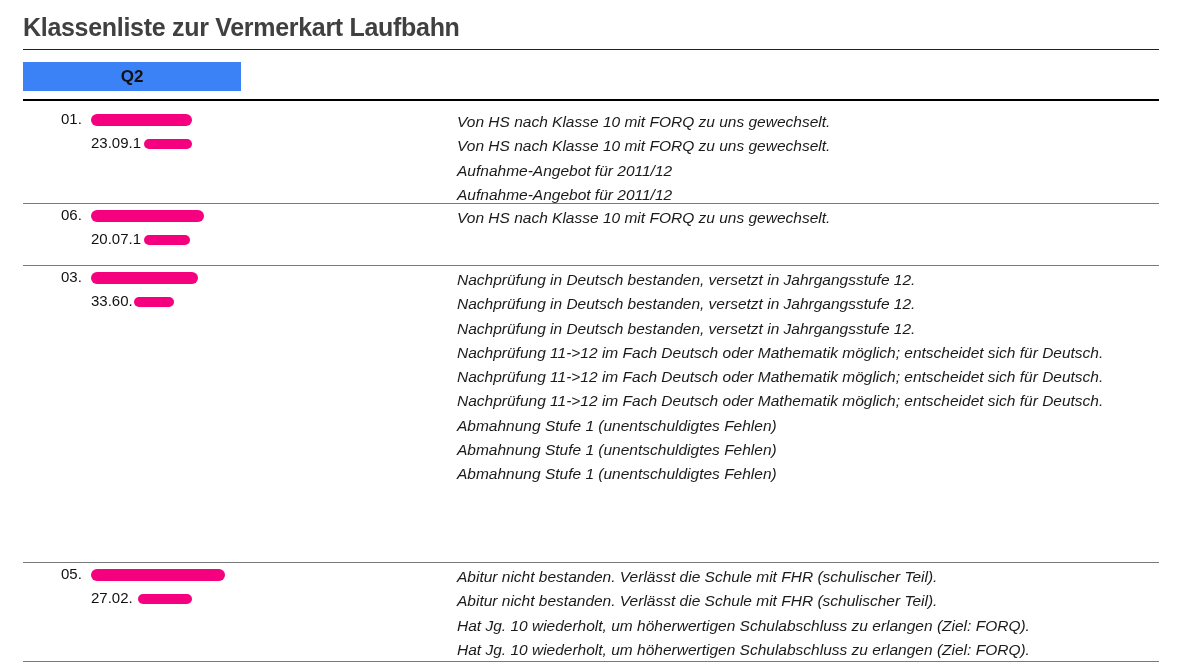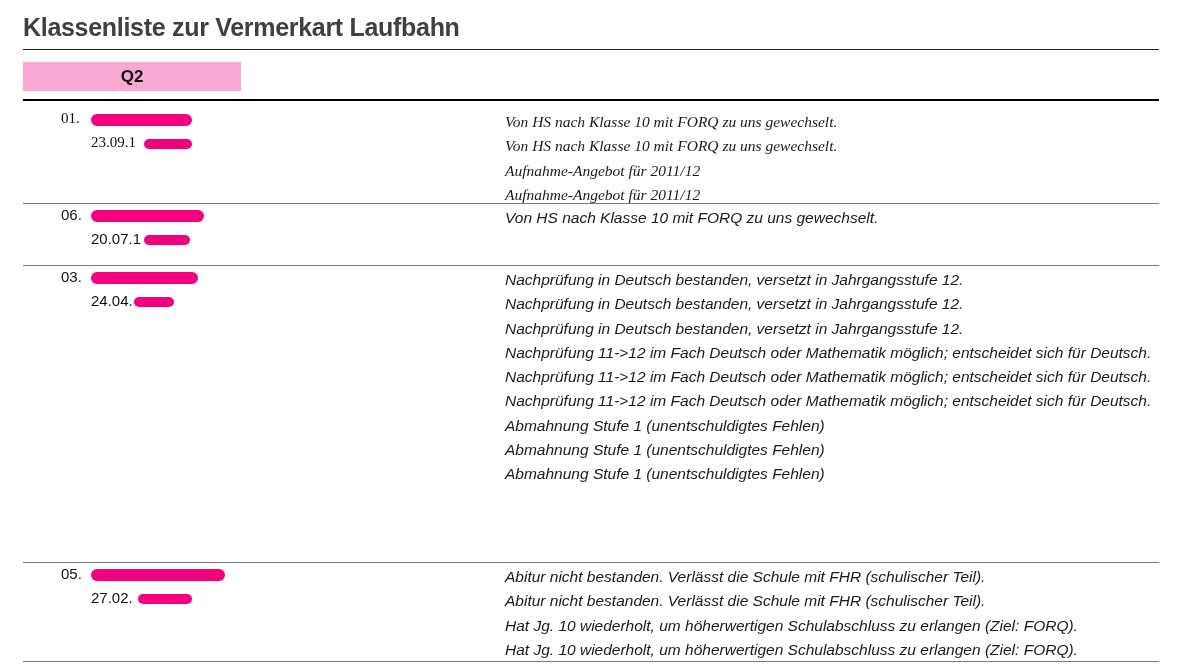--- a/index.html
+++ b/index.html
@@ -1,45 +1,45 @@
 <!DOCTYPE html>
 <html><head>
 <meta charset="utf-8">
 <style>
   html, body { margin: 0; padding: 0; background: #ffffff; }
   body { width: 1184px; height: 664px; overflow: hidden; position: relative;
          font-family: "Liberation Sans", "DejaVu Sans", sans-serif; color: #111; }
   .title { position: absolute; left: 23px; top: 13px; font-size: 25px; font-weight: bold;
            letter-spacing: -0.3px; color: #404040; }
   .rule-thin { position: absolute; left: 23px; width: 1136px; top: 49px; height: 1px; background: #222; }
-  .class-badge { position: absolute; left: 23px; top: 62px; width: 218px; height: 29px; background: #f9a8d4;
+  .class-badge { position: absolute; left: 23px; top: 62px; width: 218px; height: 29px; background: #3b82f6;
                  font-size: 17px; font-weight: bold; text-align: center; line-height: 29px; }
   .rule-thick { position: absolute; left: 23px; width: 1136px; top: 99px; height: 2px; background: #000; }
   .list { position: absolute; left: 23px; top: 108px; width: 1136px; }
   .entry { position: relative; border-bottom: 1px solid #7a7a7a; box-sizing: border-box; }
   .left { position: absolute; left: 0; top: 0; width: 420px; }
   .num { position: absolute; left: 38px; top: 2px; font-size: 15px; }
   .name-mask { position: absolute; left: 68px; top: 6px; height: 12px; border-radius: 7px; background: #f5007f; }
   .dob { position: absolute; left: 68px; top: 26px; font-size: 15px; }
   .dob-mask { position: absolute; top: 31px; height: 10px; border-radius: 6px; background: #f5007f; }
   .notes { margin-left: 434px; padding-top: 2px; padding-bottom: 3px; font-size: 15.5px; font-style: italic;
            line-height: 24.3px; color: #1a1a1a; width: 700px; }
-  .note { display: block; margin-left: 48px; }
+  .note { display: block; }
 </style>
 </head>
 <body>
 
 <div class="title">Klassenliste zur Vermerkart Laufbahn</div>
 <div class="rule-thin"></div>
 <div class="class-badge">Q2</div>
 <div class="rule-thick"></div>
 
 <div class="list">
 
-  <div class="entry" style="height:96px;font-family:Liberation Serif, serif;">
+  <div class="entry" style="height:96px;">
     <div class="left">
       <span class="num">01.</span>
       <span class="name-mask" style="width:101px;"></span>
       <span class="dob">23.09.1</span>
       <span class="dob-mask" style="left:121px;width:48px;"></span>
     </div>
     <div class="notes">
       <span class="note">Von HS nach Klasse 10 mit FORQ zu uns gewechselt.</span>
       <span class="note">Von HS nach Klasse 10 mit FORQ zu uns gewechselt.</span>
       <span class="note">Aufnahme-Angebot für 2011/12</span>
@@ -56,21 +56,21 @@
     </div>
     <div class="notes">
       <span class="note">Von HS nach Klasse 10 mit FORQ zu uns gewechselt.</span>
     </div>
   </div>
 
   <div class="entry" style="height:297px;">
     <div class="left">
       <span class="num">03.</span>
       <span class="name-mask" style="width:107px;"></span>
-      <span class="dob">24.04.</span>
+      <span class="dob">33.60.</span>
       <span class="dob-mask" style="left:111px;width:40px;"></span>
     </div>
     <div class="notes">
       <span class="note">Nachprüfung in Deutsch bestanden, versetzt in Jahrgangsstufe 12.</span>
       <span class="note">Nachprüfung in Deutsch bestanden, versetzt in Jahrgangsstufe 12.</span>
       <span class="note">Nachprüfung in Deutsch bestanden, versetzt in Jahrgangsstufe 12.</span>
       <span class="note">Nachprüfung 11-&gt;12 im Fach Deutsch oder Mathematik möglich; entscheidet sich für Deutsch.</span>
       <span class="note">Nachprüfung 11-&gt;12 im Fach Deutsch oder Mathematik möglich; entscheidet sich für Deutsch.</span>
       <span class="note">Nachprüfung 11-&gt;12 im Fach Deutsch oder Mathematik möglich; entscheidet sich für Deutsch.</span>
       <span class="note">Abmahnung Stufe 1 (unentschuldigtes Fehlen)</span>

